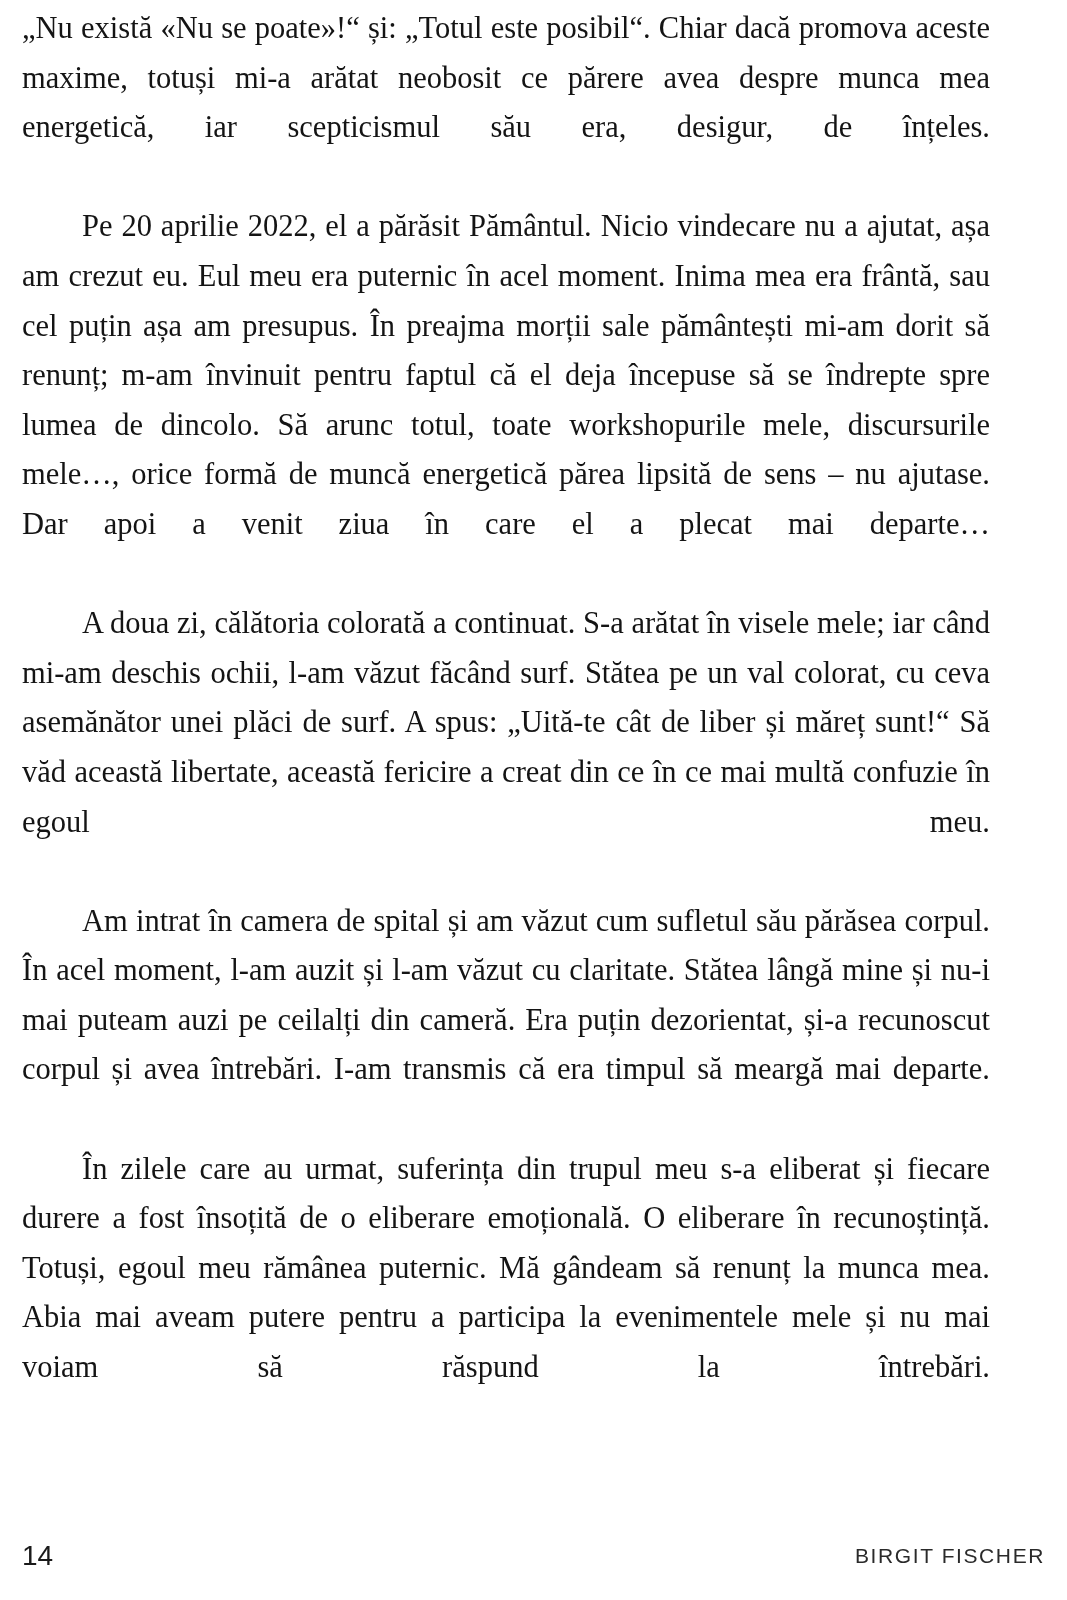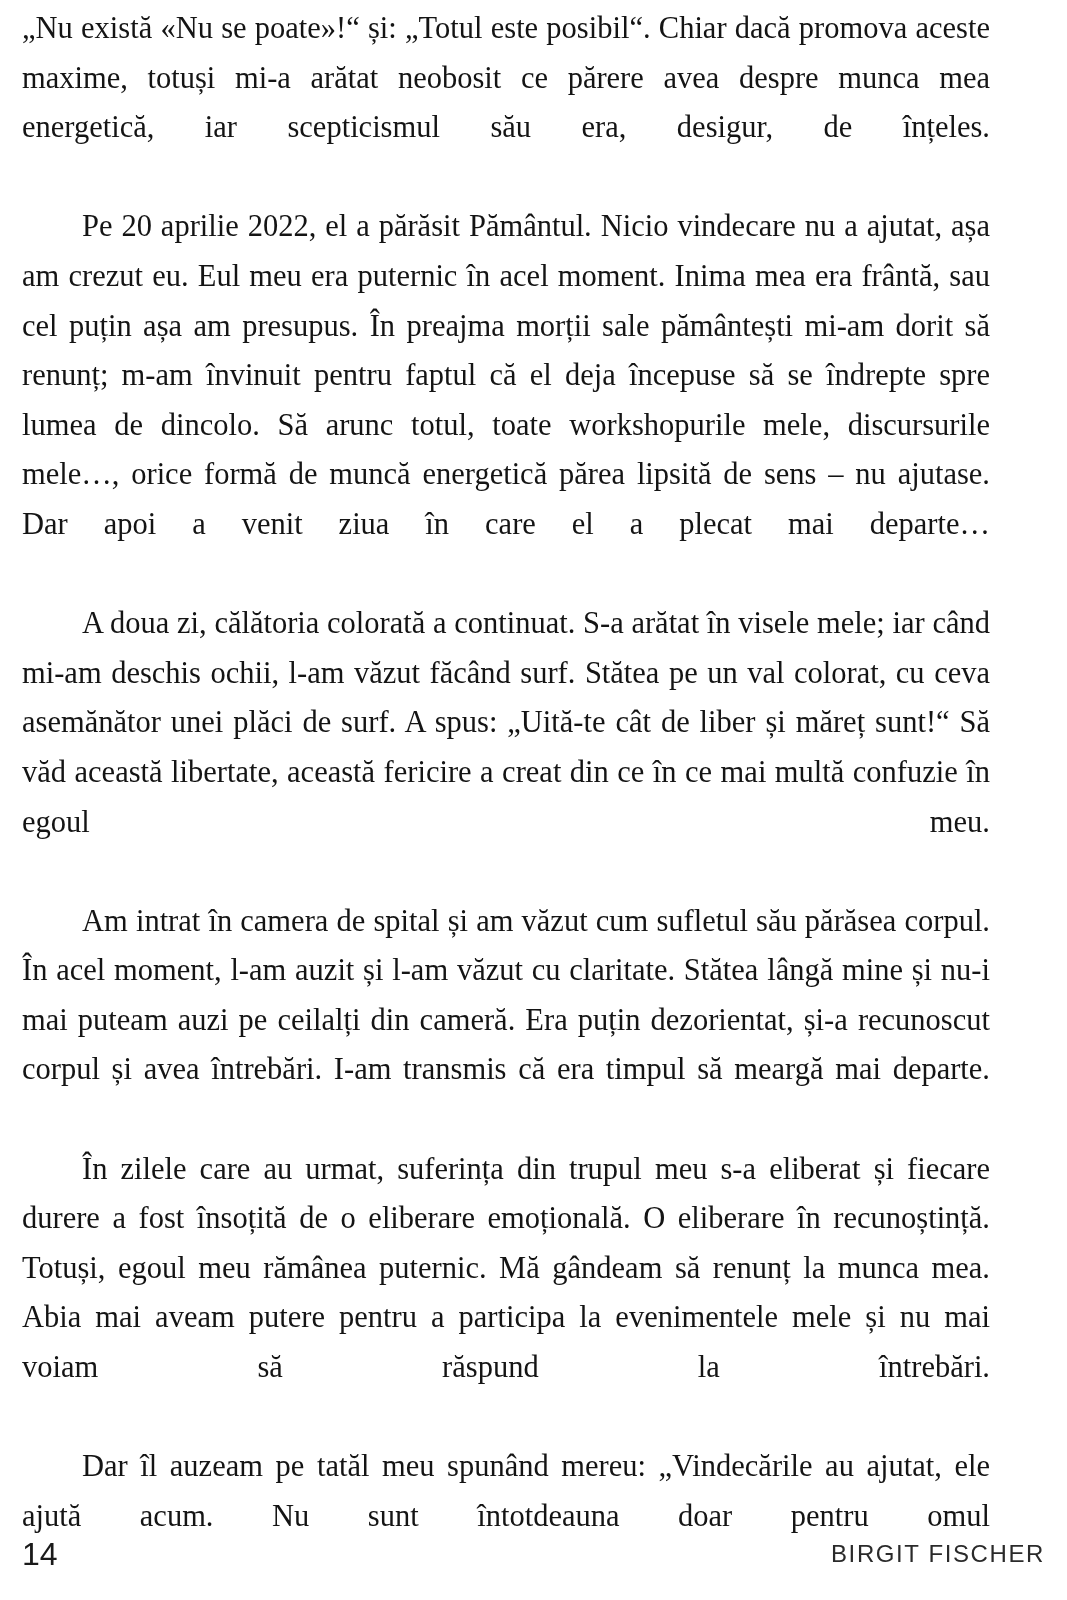--- a/index.html
+++ b/index.html
@@ -49,51 +49,50 @@
     left: 22px;
     right: 22px;
     bottom: 30px;
     height: 44px;
   }
   .page-number {
     position: absolute;
     left: 0;
     bottom: 0;
     font-family: "Liberation Sans", "DejaVu Sans", sans-serif;
-    font-size: 32px;
+    font-size: 28px;
     font-weight: 400;
     color: #1a1a1a;
     letter-spacing: 0px;
     line-height: 1;
   }
   .running-head {
     position: absolute;
     right: 0;
     bottom: 4px;
     font-family: "Liberation Sans", "DejaVu Sans", sans-serif;
-    font-size: 24px;
+    font-size: 21px;
     font-weight: 300;
     letter-spacing: 1.6px;
     color: #2a2a2a;
     line-height: 1;
     white-space: nowrap;
   }
 </style>
 </head>
 <body>
 
 <div class="page">
 
   <div class="text-block">
     <p class="para first">„Nu există «Nu se poate»!“ și: „Totul este posibil“. Chiar dacă promova aceste maxime, totuși mi-a arătat neobosit ce părere avea despre munca mea energetică, iar scepticismul său era, desigur, de înțeles.</p>
     <p class="para">Pe 20 aprilie 2022, el a părăsit Pământul. Nicio vindecare nu a ajutat, așa am crezut eu. Eul meu era puternic în acel moment. Inima mea era frântă, sau cel puțin așa am presupus. În preajma morții sale pământești mi-am dorit să renunț; m-am învinuit pentru faptul că el deja începuse să se îndrepte spre lumea de dincolo. Să arunc totul, toate workshopurile mele, discursurile mele…, orice formă de muncă energetică părea lipsită de sens – nu ajutase. Dar apoi a venit ziua în care el a plecat mai departe…</p>
     <p class="para">A doua zi, călătoria colorată a continuat. S-a arătat în visele mele; iar când mi-am deschis ochii, l-am văzut făcând surf. Stătea pe un val colorat, cu ceva asemănător unei plăci de surf. A spus: „Uită-te cât de liber și măreț sunt!“ Să văd această libertate, această fericire a creat din ce în ce mai multă confuzie în egoul meu.</p>
     <p class="para">Am intrat în camera de spital și am văzut cum sufletul său părăsea corpul. În acel moment, l-am auzit și l-am văzut cu claritate. Stătea lângă mine și nu-i mai puteam auzi pe ceilalți din cameră. Era puțin dezorientat, și-a recunoscut corpul și avea întrebări. I-am transmis că era timpul să meargă mai departe.</p>
     <p class="para">În zilele care au urmat, suferința din trupul meu s-a eliberat și fiecare durere a fost însoțită de o eliberare emoțională. O eliberare în recunoștință. Totuși, egoul meu rămânea puternic. Mă gândeam să renunț la munca mea. Abia mai aveam putere pentru a participa la evenimentele mele și nu mai voiam să răspund la întrebări.</p>
-    <p class="para">Dar îl auzeam pe tatăl meu spunând mereu: „Vindecările au ajutat, ele ajută acum. Nu sunt întotdeauna doar pentru omul</p>
   </div>
 
   <div class="footer">
     <div class="page-number">14</div>
     <div class="running-head">BIRGIT FISCHER</div>
   </div>
 
 </div>
 
 </body></html>

